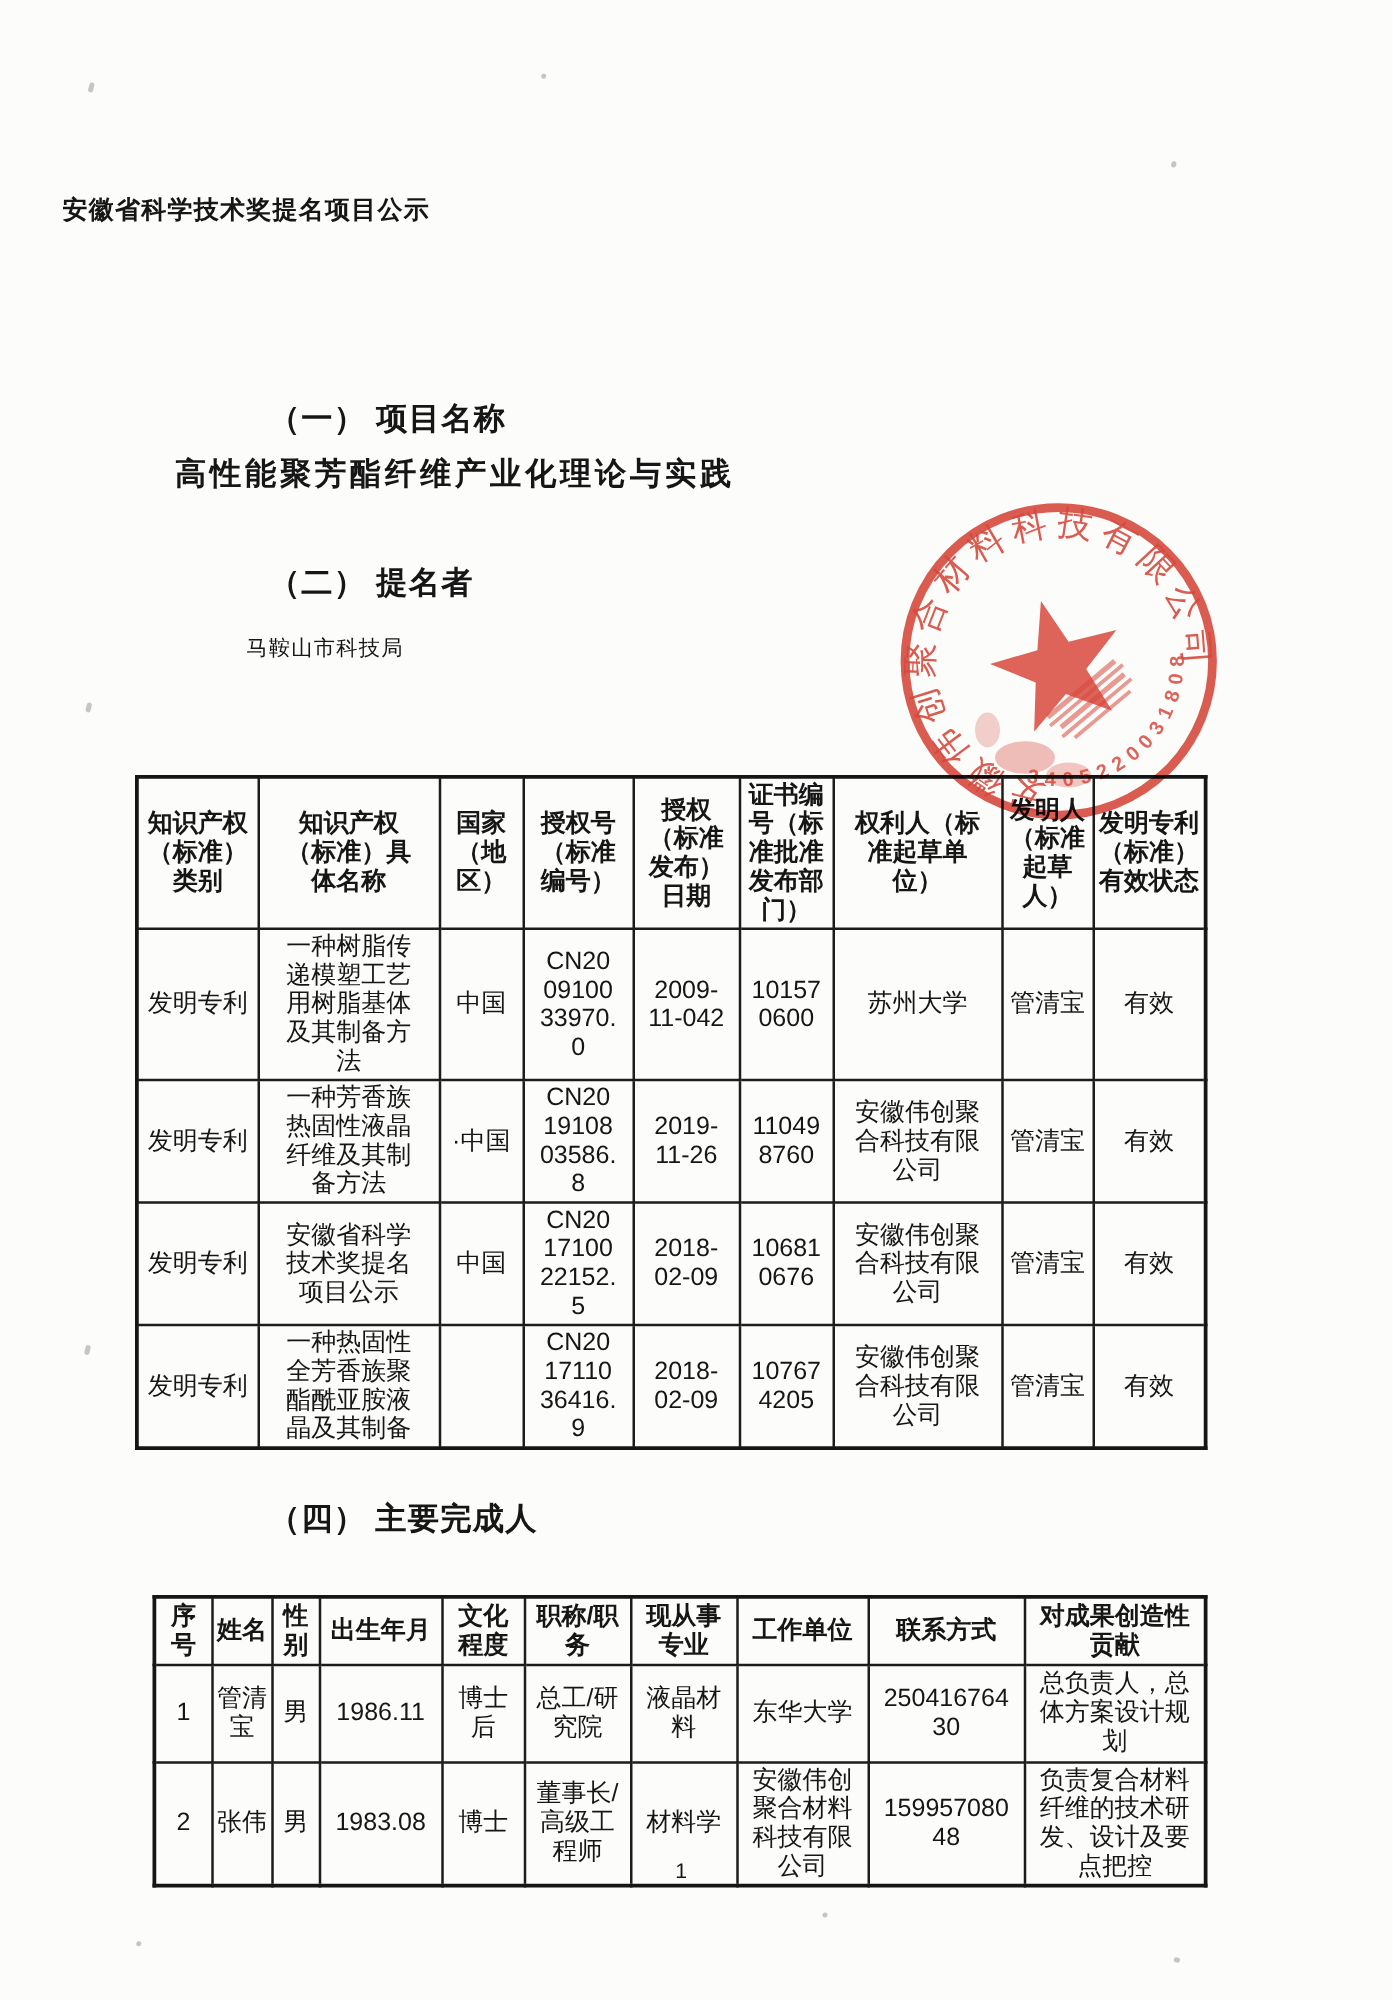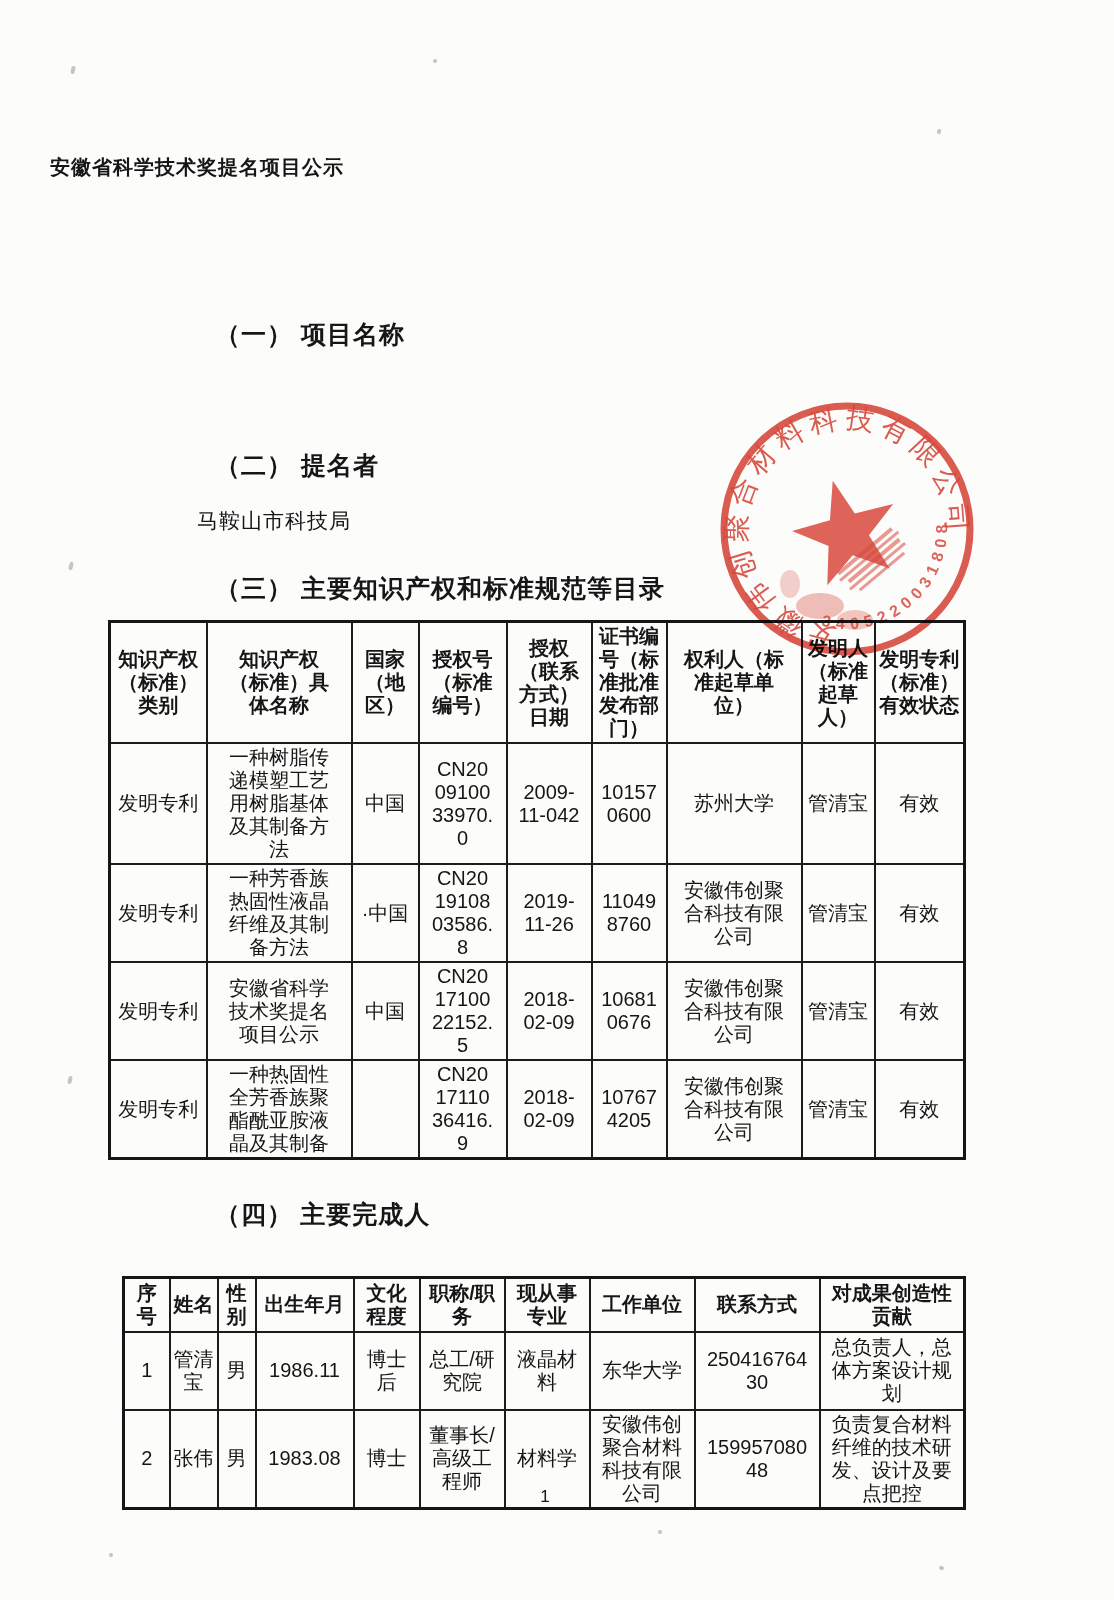--- a/index.html
+++ b/index.html
@@ -25,21 +25,21 @@
   .sec1 { top:278px;margin-top:40px; }
   .sec2 { top:449px; }
   .sec3 { top:572px; }
   .sec4 { top:1198px;font-family:Liberation Serif, serif; }
   .project-name {
     position:absolute; top:362px; left:140px;
     font-size:25px; font-weight:700; letter-spacing:3px;
   }
   .nominator {
     position:absolute; top:507px; left:197px;
-    font-size:21px; letter-spacing:1px;
+    font-size:17px; letter-spacing:1px;
   }
   .page-num {
     position:absolute; top:1487px; left:0; width:1090px;
     text-align:center; font-size:17px;
   }
   
   table.doc-table {
     position:absolute; border-collapse:collapse; table-layout:fixed;
     border:3px solid #161616;
   }
@@ -91,45 +91,45 @@
   <span class="speck" style="top:129px;left:937px;width:4px;height:5px;"></span>
   <span class="speck" style="top:562px;left:69px;width:4px;height:8px;"></span>
   <span class="speck" style="top:1076px;left:68px;width:4px;height:8px;"></span>
   <span class="speck" style="top:1530px;left:658px;width:4px;height:4px;"></span>
   <span class="speck" style="top:1566px;left:939px;width:5px;height:4px;"></span>
   <span class="speck" style="top:1553px;left:109px;width:4px;height:4px;"></span>
 
   <h1 class="doc-title">安徽省科学技术奖提名项目公示</h1>
 
   <h2 class="sec sec1">（一） 项目名称</h2>
+  <div class="project-name">高性能聚芳酯纤维产业化理论与实践</div>
 
   <h2 class="sec sec2">（二） 提名者</h2>
   <div class="nominator">马鞍山市科技局</div>
 
-  <h2 class="sec sec3">（三） 主要知识产权和标准规范等目录</h2>
 
   <table class="doc-table t1">
     <colgroup>
       <col style="width:97px">
         <col style="width:145px">
         <col style="width:67px">
       <col style="width:88px">
         <col style="width:85px">
         <col style="width:75px">
       <col style="width:135px">
         <col style="width:73px">
         <col style="width:90px">
     </colgroup>
     <thead>
       <tr>
         <th>知识产权（标准）类别</th>
         <th>知识产权（标准）具体名称</th>
         <th>国家（地区）</th>
         <th>授权号（标准编号）</th>
-        <th>授权（联系方式）日期</th>
+        <th>授权（标准发布）日期</th>
         <th>证书编号（标准批准发布部门）</th>
         <th>权利人（标准起草单位）</th>
         <th>发明人（标准起草人）</th>
         <th>发明专利（标准）有效状态</th>
       </tr>
     </thead>
     <tbody>
       <tr>
         <td>发明专利</td>
         <td>一种树脂传递模塑工艺用树脂基体及其制备方法</td>

